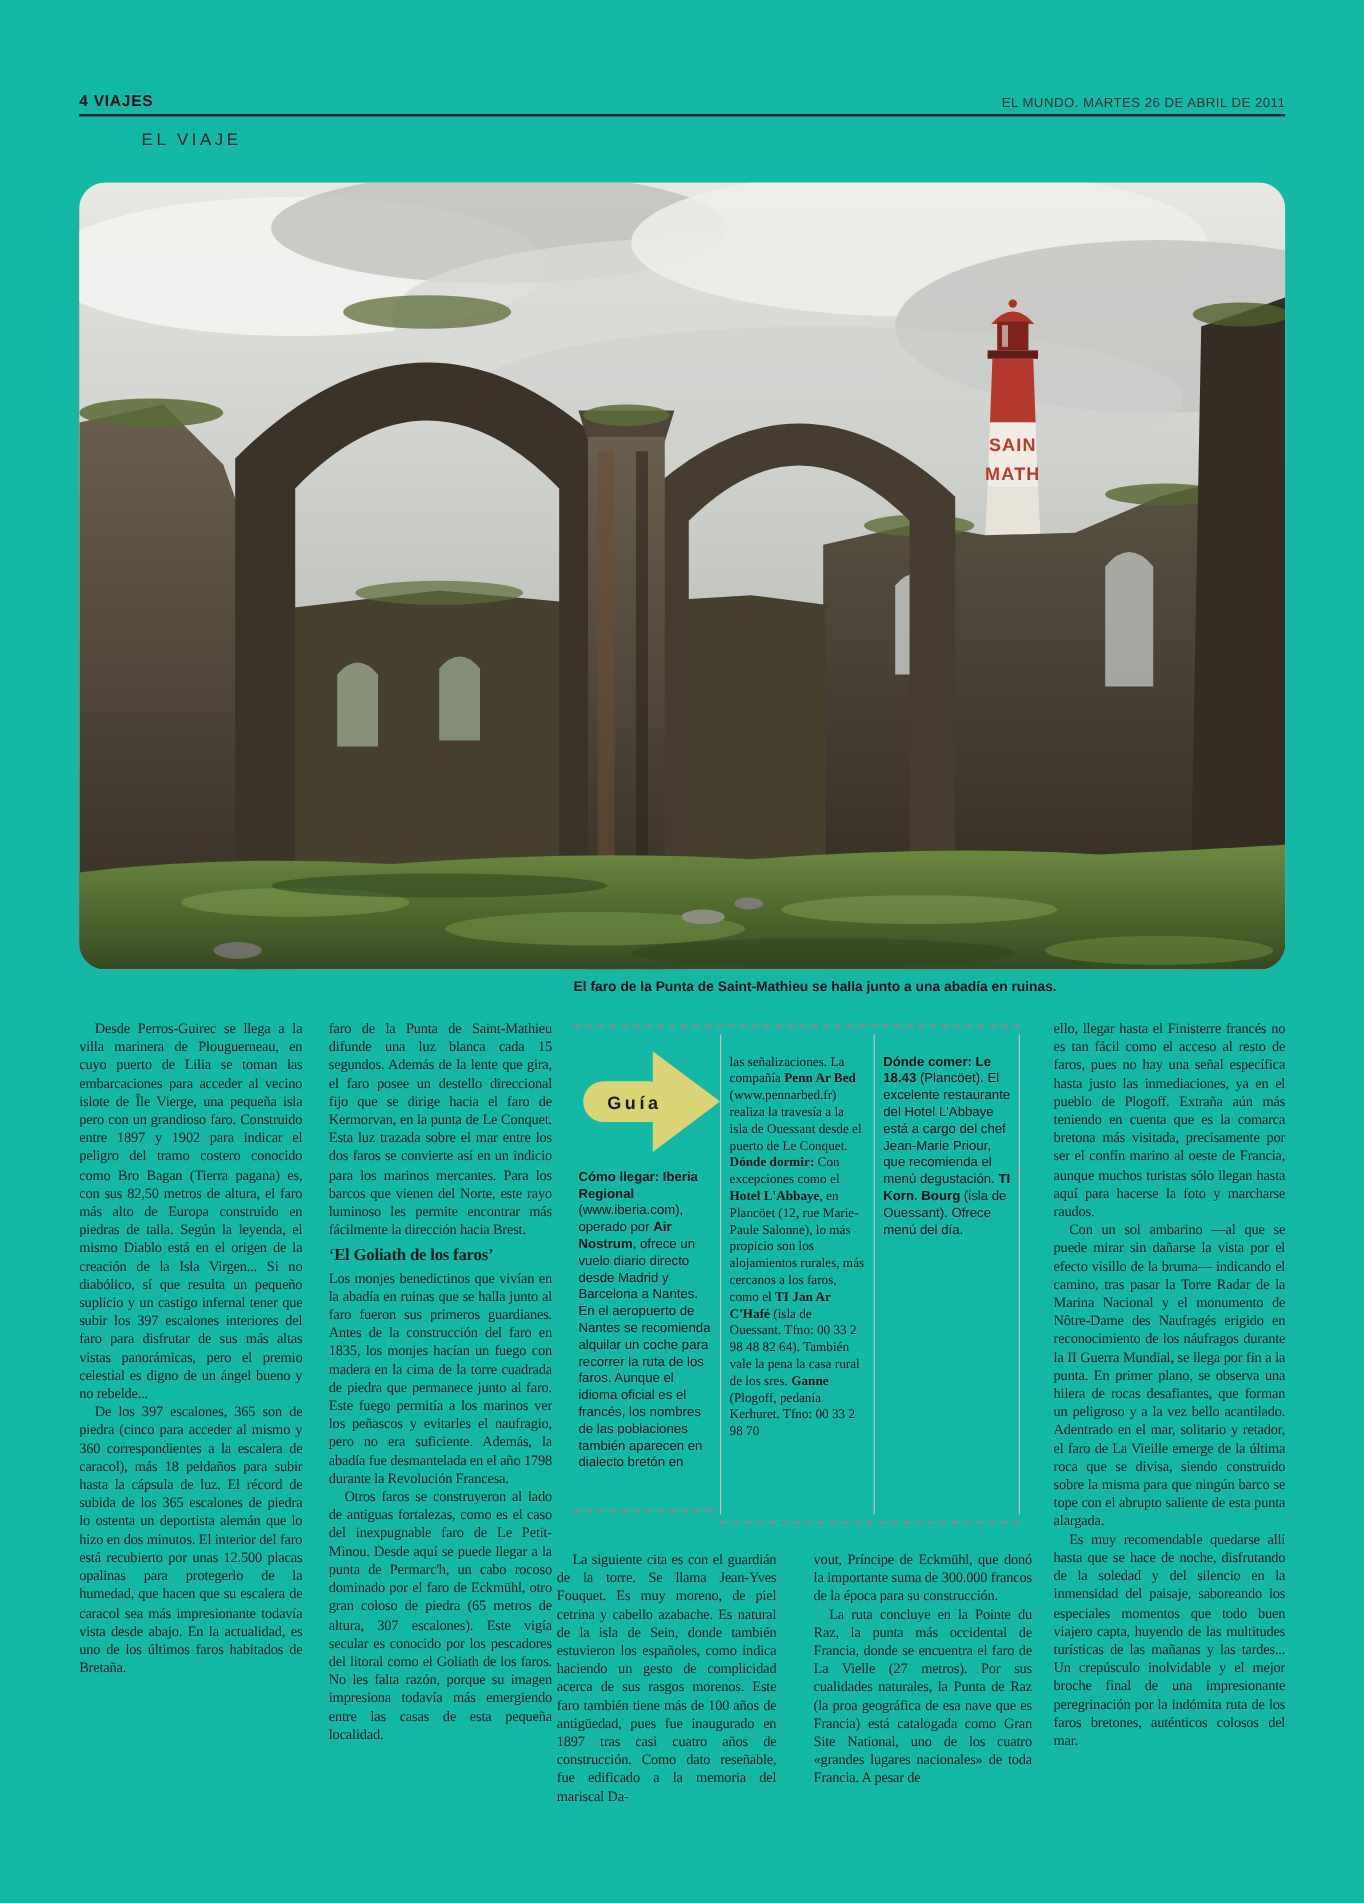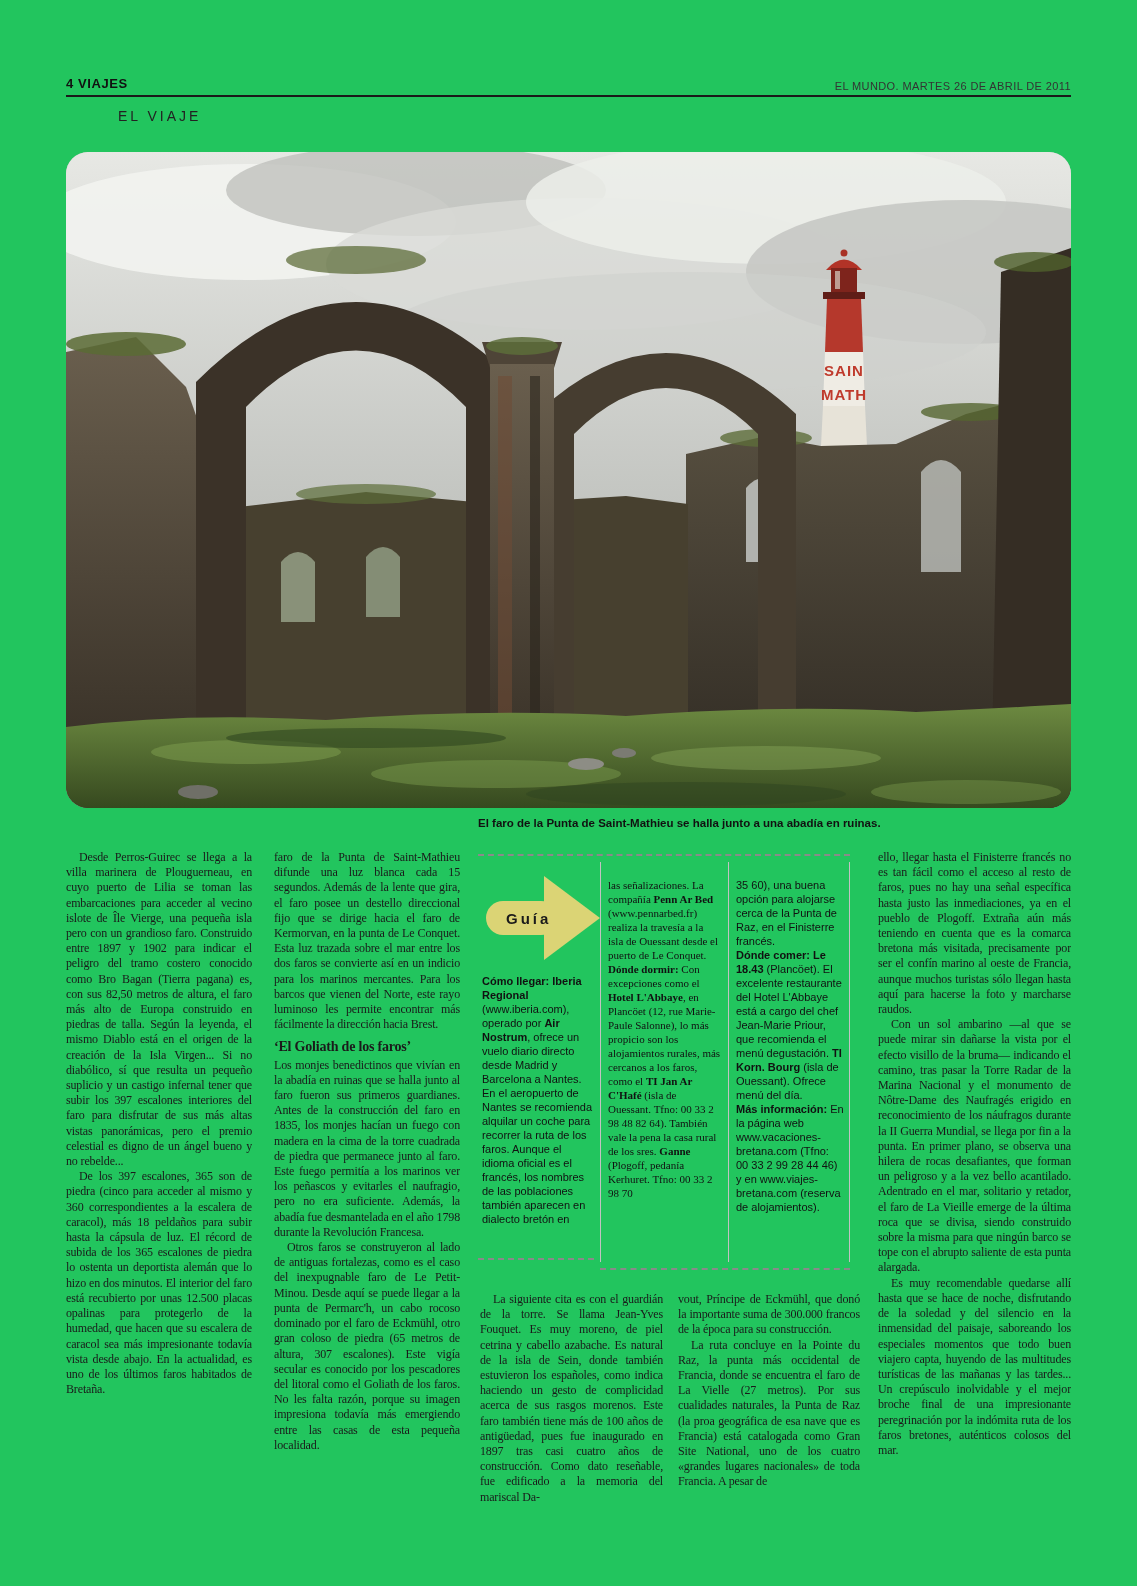--- a/index.html
+++ b/index.html
@@ -1,16 +1,16 @@
 <!DOCTYPE html>
 <html><head>
 <meta charset="utf-8">
 <style>
   html,body{margin:0;padding:0;background:#e9e9e9;}
-  .page{position:relative;width:1137px;height:1586px;background:#22c55e;margin:0 auto;
+  .page{position:relative;width:1137px;height:1586px;background:#14b8a6;margin:0 auto;
         font-family:"Liberation Serif",serif;color:#1a1a1a;overflow:hidden;}
   .abs{position:absolute;}
 
   
   .hdr-left{left:66px;top:76px;font-family:"Liberation Sans",sans-serif;font-weight:bold;
             font-size:13px;letter-spacing:.6px;color:#111;}
   .hdr-right{right:66px;top:80px;font-family:"Liberation Sans",sans-serif;font-size:11px;
              letter-spacing:.4px;color:#333;text-align:center;}
   .rule{left:66px;top:95px;width:1005px;height:2px;background:#1a1a1a;}
   .kicker{left:118px;top:108px;font-family:"Liberation Sans",sans-serif;font-weight:normal;
@@ -25,21 +25,21 @@
   
   .bodycol{font-size:12px;line-height:15.2px;text-align:justify;letter-spacing:-0.15px;
            overflow:hidden;}
   .bodycol p{margin:0;}
   p.ind{text-indent:13px;}
   .subhead{font-weight:bold;font-size:14px;letter-spacing:-0.2px;margin:7px 0 3px 0 !important;
            text-align:left;}
   .col1{left:66px;top:850px;width:186px;height:728px;}
   .col2{left:274px;top:850px;width:186px;height:728px;}
   .col5{left:878px;top:850px;width:193px;height:728px;}
-  .midA{left:480px;top:1292px;width:183px;height:286px;}
+  .midA{left:464px;top:1292px;width:183px;height:286px;}
   .midB{left:678px;top:1292px;width:182px;height:286px;}
 
   
   .dash{height:0;border-top:2px dashed #8a8a8a;}
   .dash-top{left:478px;top:854px;width:372px;}
   .dash-a{left:478px;top:1258px;width:116px;}
   .dash-bc{left:600px;top:1268px;width:250px;}
   .vrule{width:1px;background:#c2c2c2;top:862px;height:400px;}
   .vr1{left:600px;} .vr2{left:728px;} .vr3{left:849px;}
   .guide-arrow{left:484px;top:872px;width:118px;height:92px;}
@@ -191,23 +191,21 @@
   </div>
 
   <div class="abs guidecol gA">
     <p><span class="b">Cómo llegar: Iberia Regional</span><span> (www.iberia.com), operado por </span><span class="b">Air Nostrum</span><span>, ofrece un vuelo diario directo desde Madrid y Barcelona a Nantes. En el aeropuerto de Nantes se recomienda alquilar un coche para recorrer la ruta de los faros. Aunque el idioma oficial es el francés, los nombres de las poblaciones también aparecen en dialecto bretón en</span></p>
   </div>
   <div class="abs guidecol gB">
     <p><span>las señalizaciones. La compañía </span><span class="b">Penn Ar Bed</span><span> (www.pennarbed.fr) realiza la travesía a la isla de Ouessant desde el puerto de Le Conquet.</span></p>
     <p><span class="b">Dónde dormir:</span><span> Con excepciones como el </span><span class="b">Hotel L'Abbaye</span><span>, en Plancöet (12, rue Marie-Paule Salonne), lo más propicio son los alojamientos rurales, más cercanos a los faros, como el </span><span class="b">TI Jan Ar C'Hafé</span><span> (isla de Ouessant. Tfno: 00 33 2 98 48 82 64). También vale la pena la casa rural de los sres. </span><span class="b">Ganne</span><span> (Plogoff, pedanía Kerhuret. Tfno: 00 33 2 98 70</span></p>
   </div>
   <div class="abs guidecol gC">
-    <p><span>35 60), una buena opción para alojarse cerca de la Punta de Raz, en el Finisterre francés.</span></p>
     <p><span class="b">Dónde comer: Le 18.43</span><span> (Plancöet). El excelente restaurante del Hotel L'Abbaye está a cargo del chef Jean-Marie Priour, que recomienda el menú degustación. </span><span class="b">TI Korn. Bourg</span><span> (isla de Ouessant). Ofrece menú del día.</span></p>
-    <p><span class="b">Más información:</span><span> En la página web www.vacaciones-bretana.com (Tfno: 00 33 2 99 28 44 46) y en www.viajes-bretana.com (reserva de alojamientos).</span></p>
   </div>
 
   <div class="abs dash dash-a"></div>
   <div class="abs dash dash-bc"></div>
 
   <div class="abs bodycol midA">
     <p class="ind"><span>La siguiente cita es con el guardián de la torre. Se llama Jean-Yves Fouquet. Es muy moreno, de piel cetrina y cabello azabache. Es natural de la isla de Sein, donde también estuvieron los españoles, como indica haciendo un gesto de complicidad acerca de sus rasgos morenos. Este faro también tiene más de 100 años de antigüedad, pues fue inaugurado en 1897 tras casi cuatro años de construcción. Como dato reseñable, fue edificado a la memoria del mariscal Da-</span></p>
   </div>
   <div class="abs bodycol midB">
     <p><span>vout, Príncipe de Eckmühl, que donó la importante suma de 300.000 francos de la época para su construcción.</span></p>

